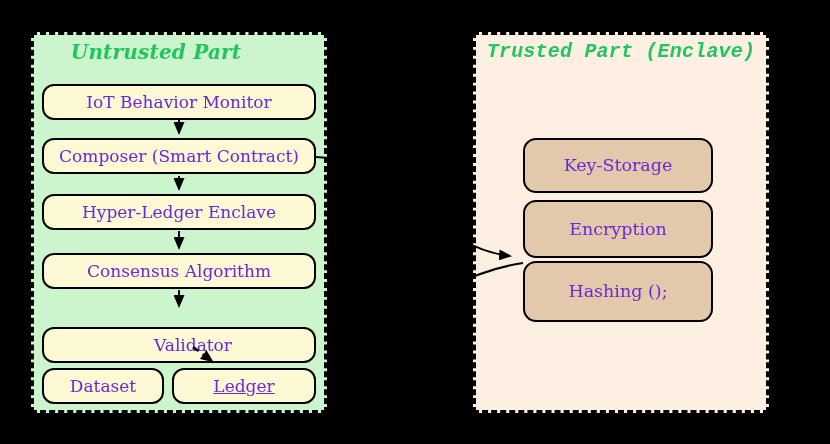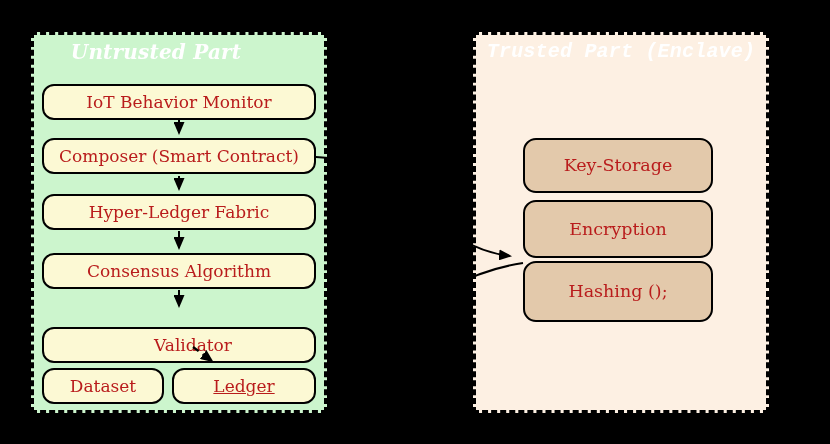--- a/index.html
+++ b/index.html
@@ -23,36 +23,36 @@
   .panel.untrusted { left: 31px;  background: #ccf5cd; }
   .panel.trusted   { left: 473px; background: #fdf0e3; }
   .panel-title {
     position: absolute;
     top: 40px;
     width: 296px;
     text-align: center;
     font-size: 20px;
     font-weight: bold;
     font-style: italic;
-    color: #ffffff;
+    color: #22c55e;
     letter-spacing: 0.2px;
     z-index: 3;
     box-sizing: border-box;
   }
   .panel-title.untrusted-title { left: 31px; padding-right: 46px; }
   .panel-title.trusted-title   { left: 473px; font-family: Liberation Mono, monospace; }
   .node {
     position: absolute;
     box-sizing: border-box;
     border: 2px solid #000;
     display: flex;
     align-items: center;
     justify-content: center;
     text-align: center;
-    color: #b91c1c;
+    color: #6d28d9;
     z-index: 2;
   }
   .node.yellow {
     background: #fcf9d4;
     border-radius: 12px;
     font-size: 17px;
     left: 42px;
     width: 274px;
     height: 36px;
   }
@@ -95,21 +95,21 @@
 <div class="stage">
 
   <div class="panel untrusted"></div>
   <div class="panel trusted"></div>
 
   <div class="panel-title untrusted-title">Untrusted Part</div>
   <div class="panel-title trusted-title">Trusted Part (Enclave)</div>
 
   <div class="node yellow n-iot">IoT Behavior Monitor</div>
   <div class="node yellow n-composer">Composer (Smart Contract)</div>
-  <div class="node yellow n-hyper">Hyper-Ledger Fabric</div>
+  <div class="node yellow n-hyper">Hyper-Ledger Enclave</div>
   <div class="node yellow n-consensus">Consensus Algorithm</div>
   <div class="node yellow n-validator">Validator</div>
   <div class="node yellow n-dataset">Dataset</div>
   <div class="node yellow n-ledger">Ledger</div>
 
   <div class="node tan n-encryption">Encryption</div>
   <div class="node tan n-keystorage">Key-Storage</div>
   <div class="node tan n-hashing">
     <span>Hashing ();</span>
   </div>

